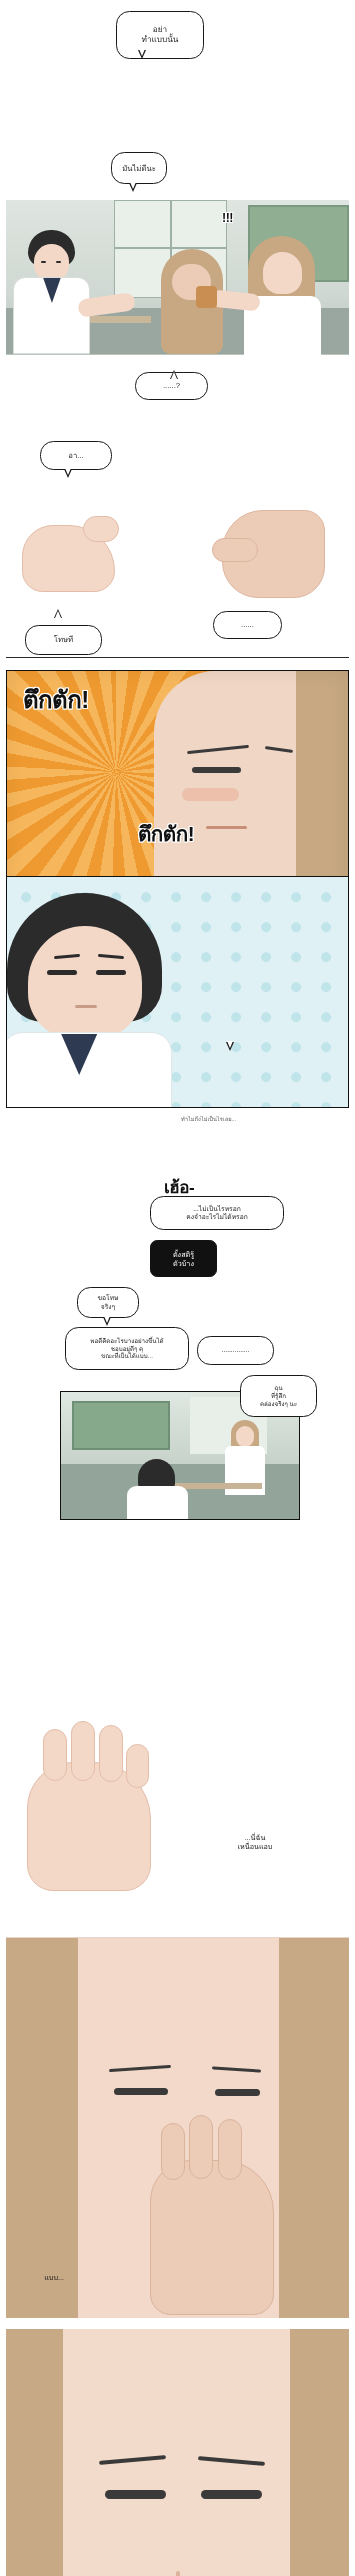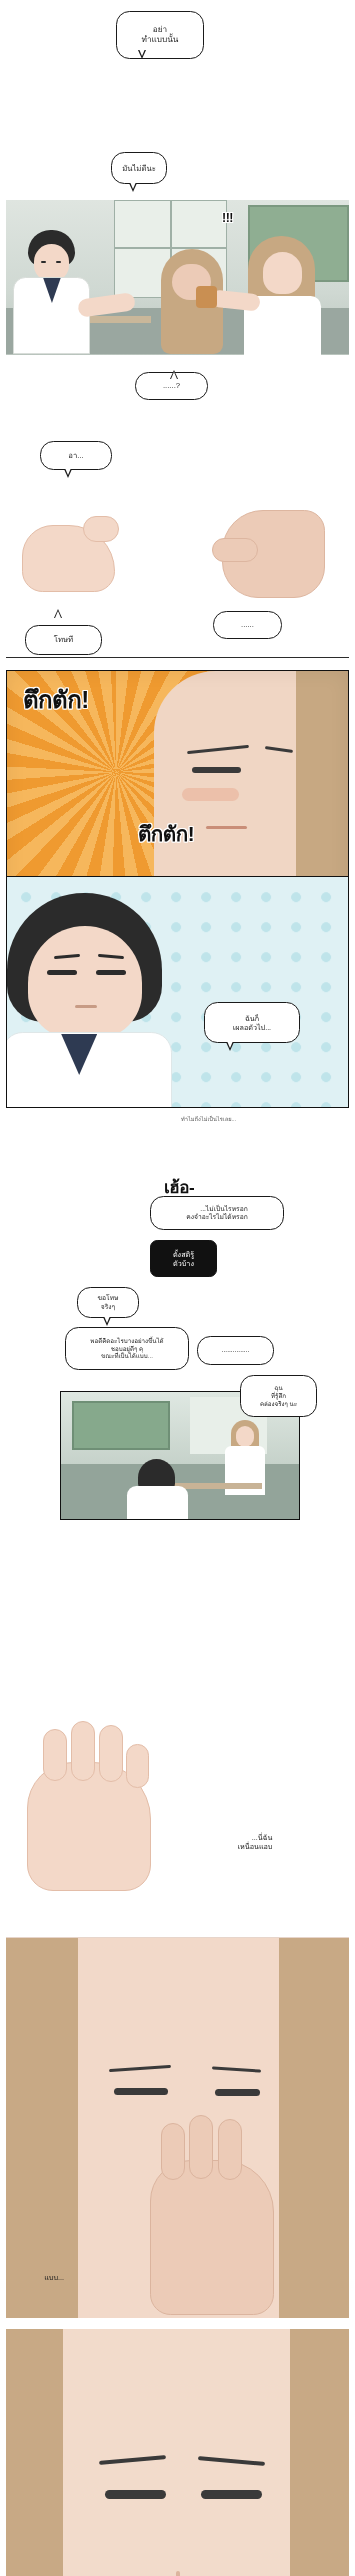--- a/index.html
+++ b/index.html
@@ -37,21 +37,21 @@
   }
   .bubble.sq { border-radius: 7.2px; }
   .bubble.thought {
     border-radius: 50% / 45%;
   }
   .bubble.dark {
     background: #111111;
     border-color: #111111;
     color: #ffffff;
   }
-  .bubble.noborder { border-color: transparent; text-align: right; }
+  .bubble.noborder { border-color: transparent; }
 
   .tail-d {
     position:absolute;
     width: 0; height: 0;
     border-left: 4.6px solid transparent;
     border-right: 4.6px solid transparent;
     border-top: 9.3px solid #1a1a1a;
     z-index: 41;
   }
   .tail-d:after{
@@ -218,22 +218,20 @@
     <div style="position:absolute;left:40px;top:93px;width:30px;height:4.6px;background:#2b2b2b;border-radius:2.6px;"></div>
     <div style="position:absolute;left:89px;top:93px;width:30px;height:4.6px;background:#2b2b2b;border-radius:2.6px;"></div>
     <div style="position:absolute;left:47px;top:78px;width:26px;height:2.6px;background:#2b2b2b;border-radius:1.5px;transform:rotate(-5deg);"></div>
     <div style="position:absolute;left:91px;top:78px;width:26px;height:2.6px;background:#2b2b2b;border-radius:1.5px;transform:rotate(5deg);"></div>
     <div style="position:absolute;left:68px;top:128px;width:21.6px;height:2.6px;background:#c79b85;border-radius:1.5px;"></div>
 
     <div class="shirt" style="position:absolute;left:-5.2px;top:155px;width:170px;height:77px;border-radius:20.6px 20.6px 0 0;border:1px solid #dfe7e8;"></div>
     <div class="navy" style="position:absolute;left:54px;top:157px;width:36px;height:41px;clip-path:polygon(0 0,100% 0,50% 100%);"></div>
   </div>
 
-  <div class="bubble" style="left:204px;top:1002px;width:96px;height:41px;white-space:pre-line;font-size:7.2px;">ฉันก็
-เผลอตัวไป...</div>
   <div class="tail-d" style="left:226px;top:1042px;"></div>
 
   <div class="plain-text" style="left:181px;top:1114px;font-size:5.7px;color:#555;">ทำไมถึงไม่เป็นไรเลย...</div>
 
   <div class="sfx" style="left:164px;top:1173px;font-size:17px;">เฮ้อ-</div>
 
   <div class="bubble noborder" style="left:150px;top:1196px;width:134px;height:34px;white-space:pre-line;font-size:6.7px;border:1px solid #1a1a1a;">...ไม่เป็นไรหรอก
 คงจำอะไรไม่ได้หรอก</div>
 
   <div class="bubble sq dark" style="left:150px;top:1240px;width:67px;height:37px;white-space:pre-line;font-size:7.2px;">ตั้งสติรู้

